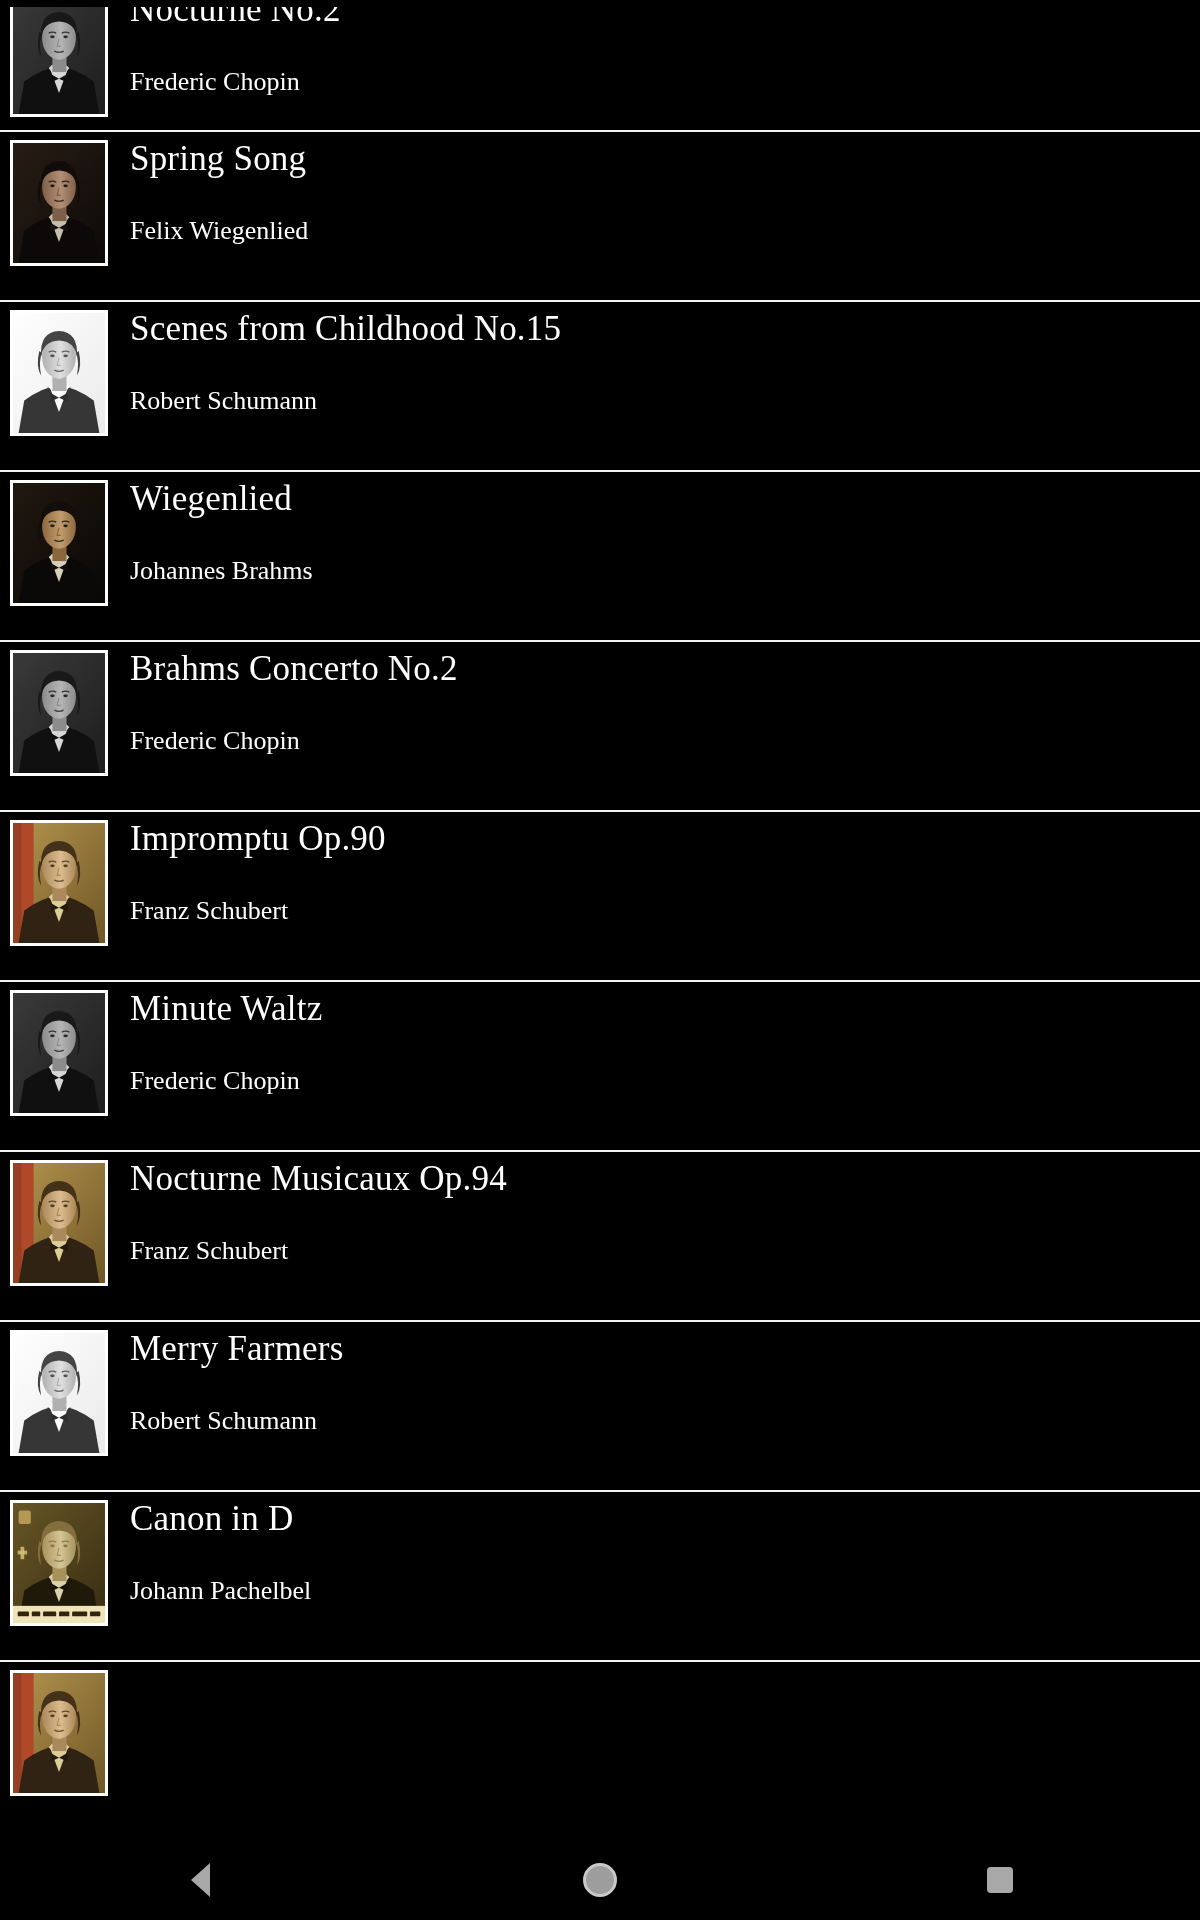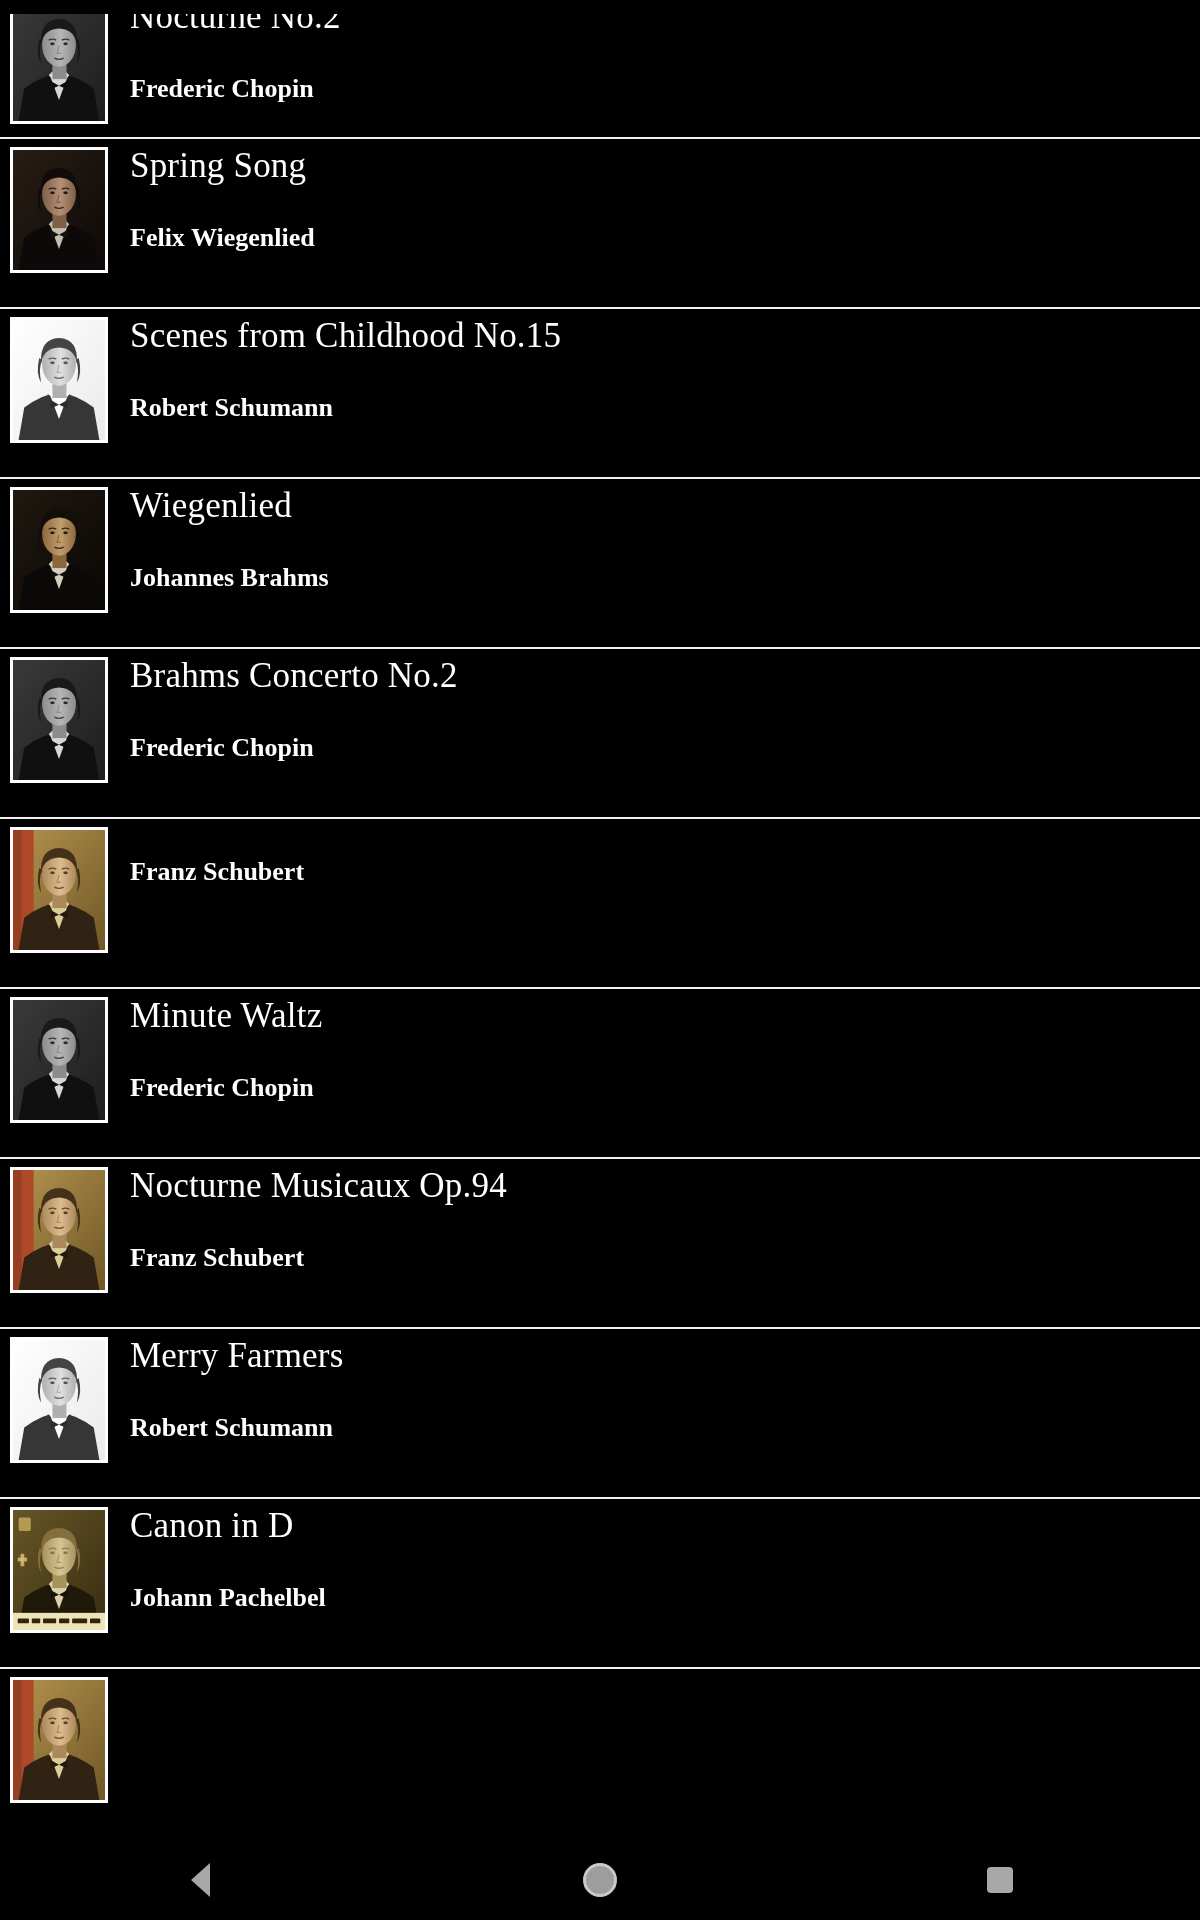--- a/index.html
+++ b/index.html
@@ -7,21 +7,21 @@
   html, body {
     width:1200px; height:1920px;
     background:#000;
     font-family:"Liberation Serif", "DejaVu Serif", serif;
     overflow:hidden;
   }
   #app { position:relative; width:1200px; height:1920px; background:#000; }
 
   
   #list {
-    position:absolute; left:0; top:14px;
+    position:absolute; left:0; top:7px;
     width:1200px; height:1840px;
     overflow:hidden;
   }
   .row {
     position:relative;
     width:1200px;
     height:170px;
     background:#000;
     display:flex;
     align-items:flex-start;
@@ -60,21 +60,21 @@
     font-size:35px;
     line-height:46px;
     font-weight:400;
     letter-spacing:0.2px;
     white-space:nowrap;
   }
   .artist {
     color:#ffffff;
     font-size:26px;
     line-height:34px;
-    font-weight:700;
+    font-weight:400;
     margin-top:32px;
     white-space:nowrap;
   }
 
   
   #navbar {
     position:absolute; left:0; bottom:0;
     width:1200px; height:80px;
     background:#000;
     display:flex; align-items:center;
@@ -417,20 +417,21 @@
 
   <path d="M49 47 L47 55 L51 55" stroke="#b08e62" stroke-width="1.2" fill="none"></path>
   <path d="M44 60 Q49 62.5 54 60" stroke="#3a2a17" stroke-width="1.3" fill="none" opacity="0.75"></path>
 
   <rect x="0" y="0" width="98" height="126" fill="#8a6c33" opacity="0.12"></rect>
 
 </svg>
           </div>
         </div>
         <div class="meta">
+          <div class="title">Impromptu Op.90</div>
           <div class="artist">Franz Schubert</div>
         </div>
       </div>
       <div class="row">
         <div class="thumb-wrap">
           <div class="thumb">
 <svg viewBox="0 0 98 126" preserveAspectRatio="none" xmlns="http://www.w3.org/2000/svg">
   <defs>
     <linearGradient id="bg-chopin" x1="0" y1="0" x2="1" y2="1">
       <stop offset="0%" stop-color="#3c3c3c"></stop>

